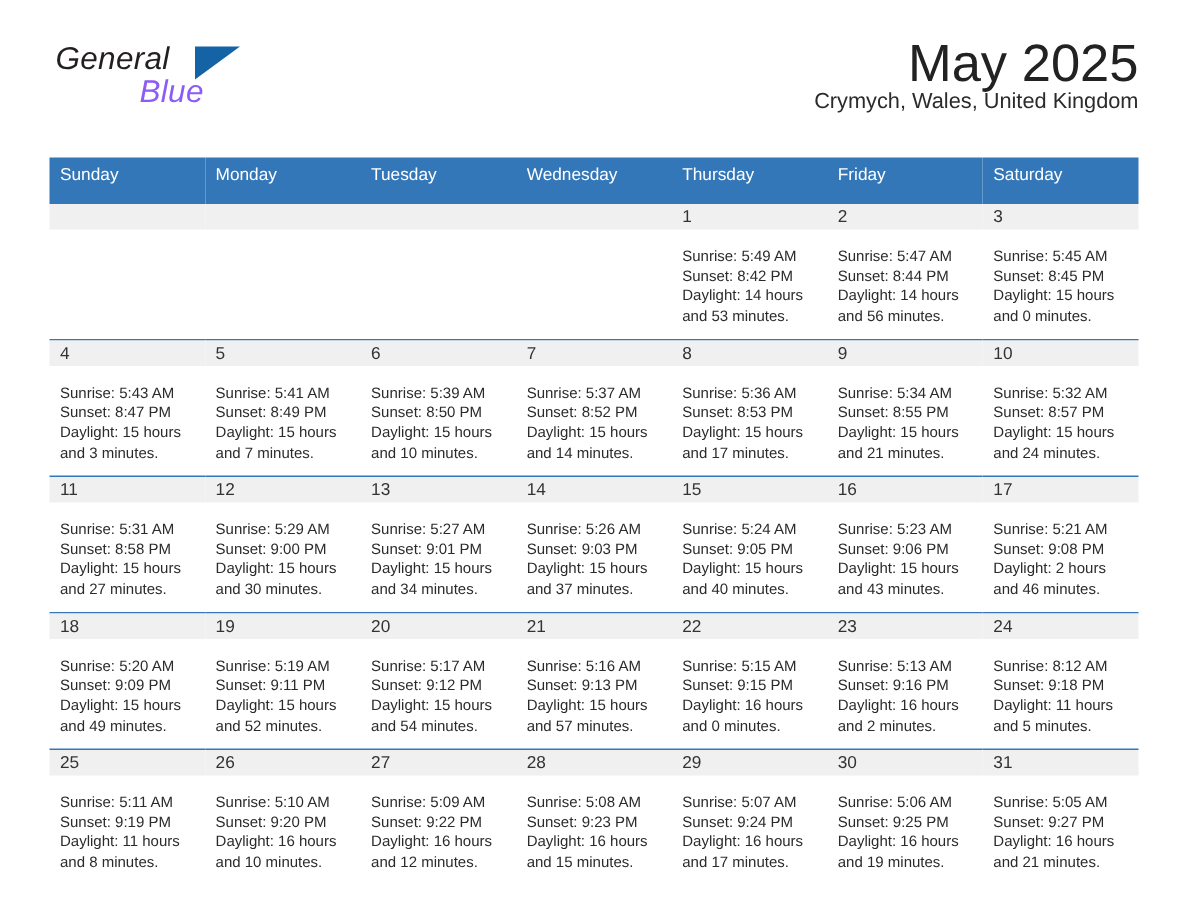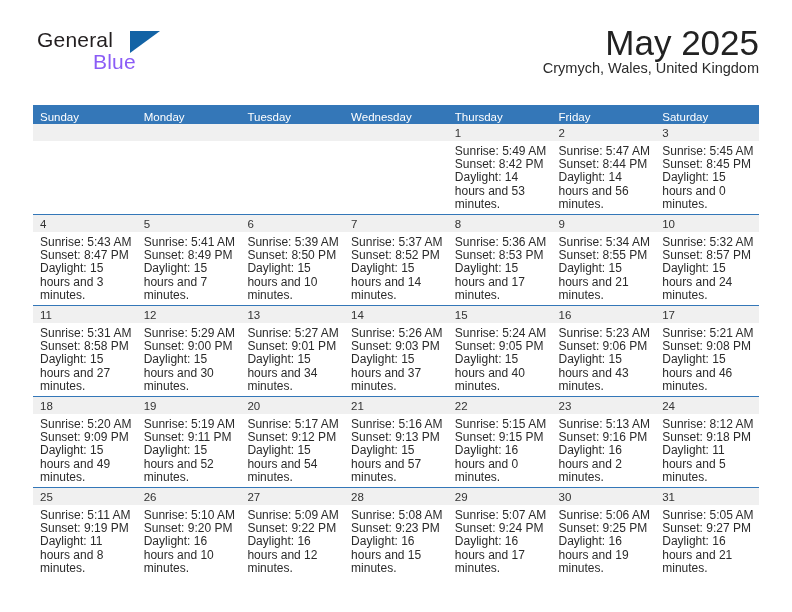--- a/index.html
+++ b/index.html
@@ -30,20 +30,21 @@
     right: 33px;
     height: 72px;
   }
 
   .brand {
     position: absolute;
     left: 0;
     top: 2px;
     width: 210px;
     height: 58px;
+    font-style: italic;
   }
   .brand-general {
     position: absolute;
     left: 4px;
     top: 0px;
     font-size: 21px;
     letter-spacing: 0.2px;
     color: #231f20;
     font-family: "Liberation Sans", sans-serif;
   }
@@ -94,21 +95,21 @@
     border-collapse: collapse;
     table-layout: fixed;
   }
 
   .dow-row th {
     background: #3477b8;
     color: #ffffff;
     font-size: 11.5px;
     font-weight: normal;
     text-align: left;
-    padding: 5px 0 0 7px;
+    padding: 5px 0 12px 7px;
     height: 14px;
     border: none;
   }
 
   .week-row td {
     vertical-align: top;
     padding: 0;
     border-top: 1px solid #3477b8;
     border-bottom: none;
     height: 90px;
@@ -129,22 +130,22 @@
     padding: 2px 0 0 7px;
     box-sizing: border-box;
     font-size: 11.5px;
     color: #333333;
     line-height: 15px;
   }
   .cell.empty .daynum-band {
     background: #f0f0f0;
   }
   .cell-body {
-    padding: 4px 6px 0 7px;
-    font-size: 12px;
+    padding: 12px 6px 0 7px;
+    font-size: 10px;
     line-height: 13.2px;
     color: #2b2b2b;
   }
   .cell-body div {
     white-space: nowrap;
   }
   .cell-body .daylight-line {
     white-space: normal;
   }
 </style>
@@ -369,21 +370,21 @@
                 <div class="daylight-line">Daylight: 15 hours and 43 minutes.</div>
               </div>
             </div>
           </td>
           <td>
             <div class="cell">
               <div class="daynum-band">17</div>
               <div class="cell-body">
                 <div>Sunrise: 5:21 AM</div>
                 <div>Sunset: 9:08 PM</div>
-                <div class="daylight-line">Daylight: 15 hours and 46 minutes.</div>
+                <div class="daylight-line">Daylight: 2 hours and 46 minutes.</div>
               </div>
             </div>
           </td>
         </tr>
         <tr class="week-row">
           <td>
             <div class="cell">
               <div class="daynum-band">18</div>
               <div class="cell-body">
                 <div>Sunrise: 5:20 AM</div>

